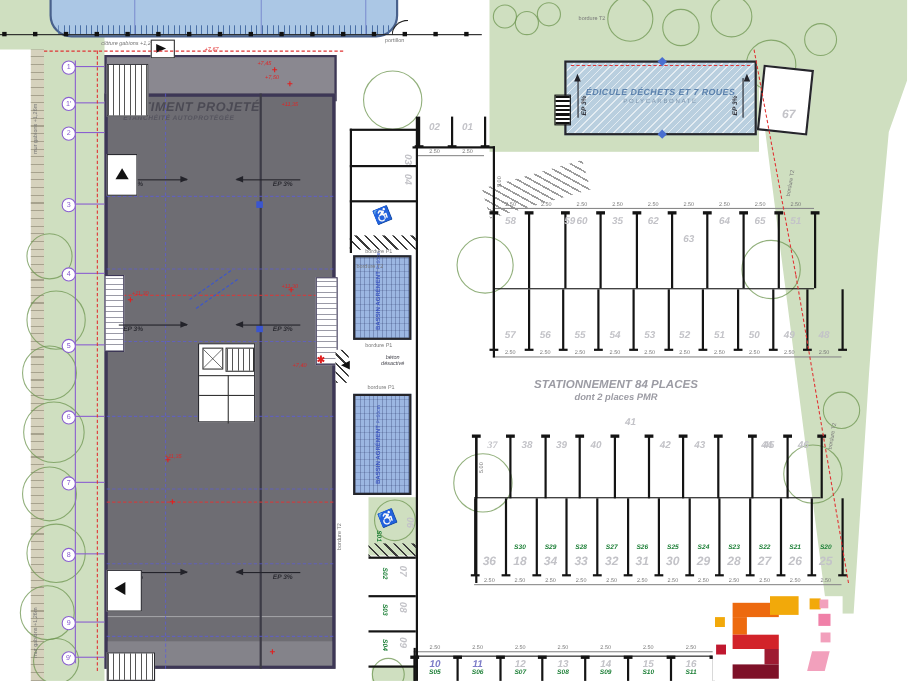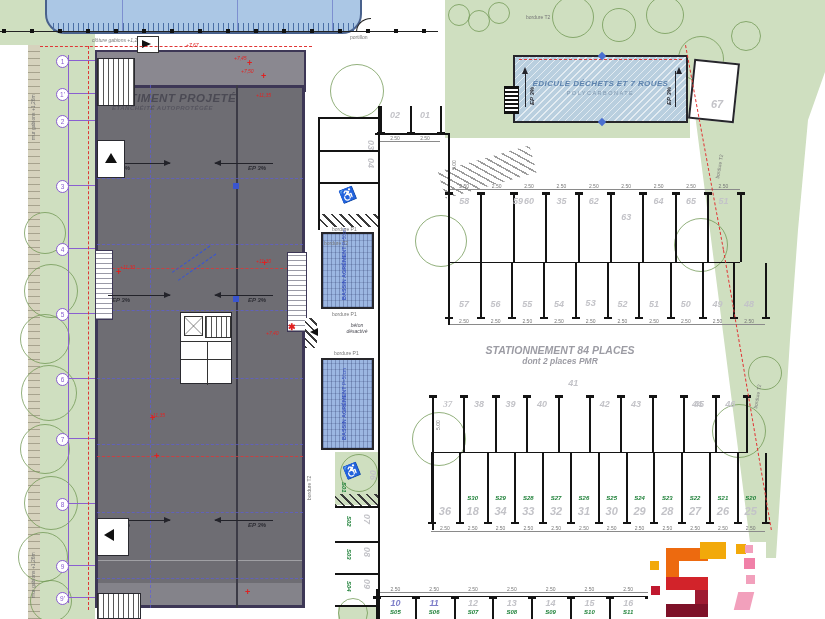--- a/index.html
+++ b/index.html
@@ -256,21 +256,21 @@
       <div class="sd cb" style="left:606.5px;top:263px;height:55px;"></div>
       <div class="sd cb" style="left:638.2px;top:263px;height:55px;"></div>
       <div class="sd cb" style="left:669.9px;top:263px;height:55px;"></div>
       <div class="sd cb" style="left:701.6px;top:263px;height:55px;"></div>
       <div class="sd cb" style="left:733.3px;top:263px;height:55px;"></div>
       <div class="sd cb" style="left:765.0px;top:263px;height:55px;"></div>
       <span class="snum" style="left:463.9px;top:299px;">57</span>
       <span class="snum" style="left:495.6px;top:299px;">56</span>
       <span class="snum" style="left:527.3px;top:299px;">55</span>
       <span class="snum" style="left:559.0px;top:299px;">54</span>
-      <span class="snum" style="left:590.6px;top:299px;font-family:Liberation Mono, monospace;">53</span>
+      <span class="snum" style="left:590.6px;top:299px;">53</span>
       <span class="snum" style="left:622.4px;top:299px;">52</span>
       <span class="snum" style="left:654.0px;top:299px;">51</span>
       <span class="snum" style="left:685.8px;top:299px;">50</span>
       <span class="snum" style="left:717.5px;top:299px;">49</span>
       <span class="snum" style="left:749.1px;top:299px;">48</span>
       <div class="sd ct" style="left:432.0px;top:396px;height:57px;"></div>
       <div class="sd ct" style="left:463.4px;top:396px;height:57px;"></div>
       <div class="sd ct" style="left:494.8px;top:396px;height:57px;"></div>
       <div class="sd ct" style="left:526.2px;top:396px;height:57px;"></div>
       <div class="sd ct" style="left:557.6px;top:396px;height:57px;"></div>

